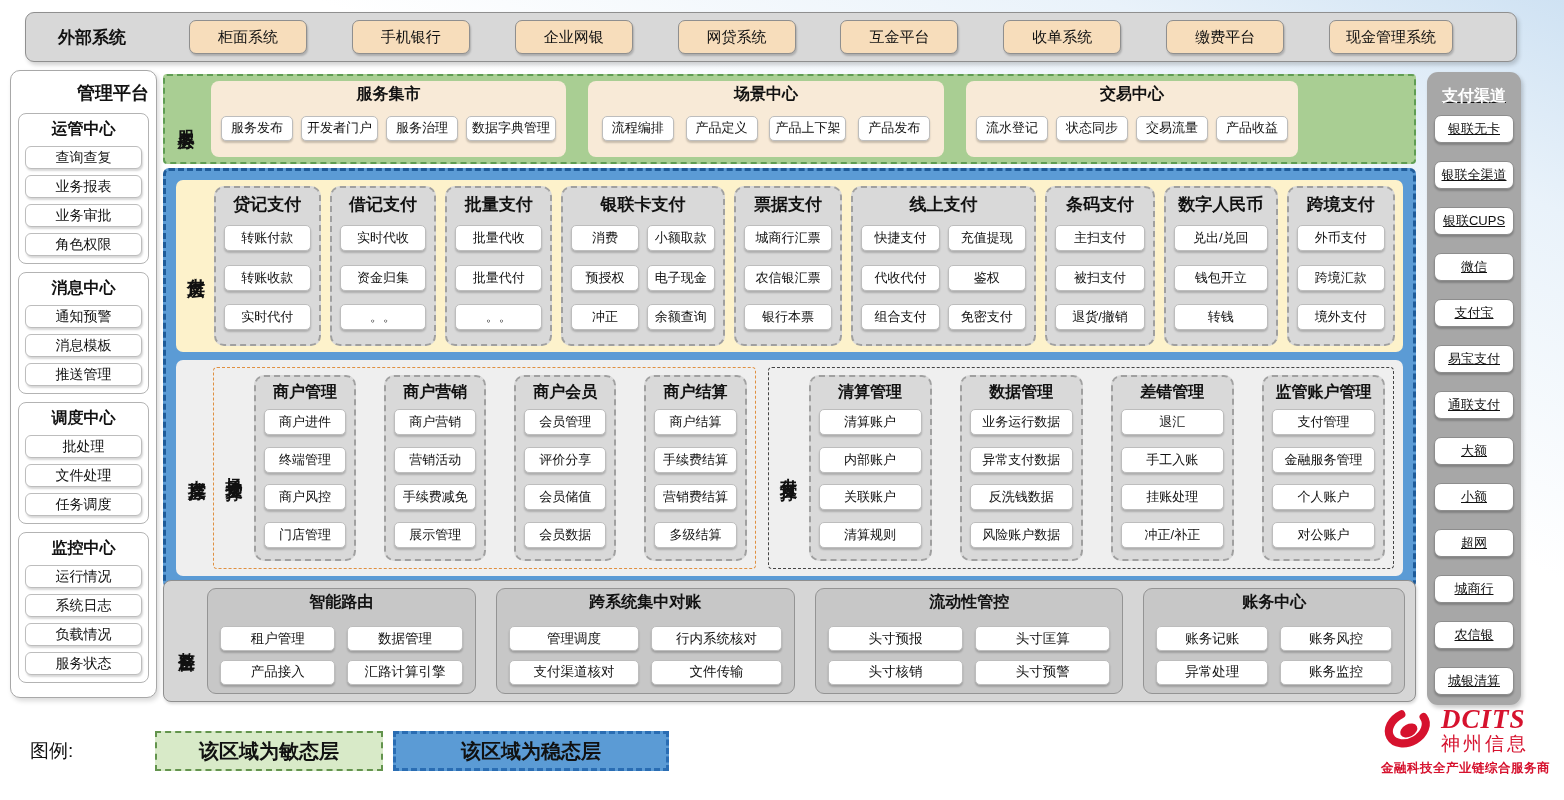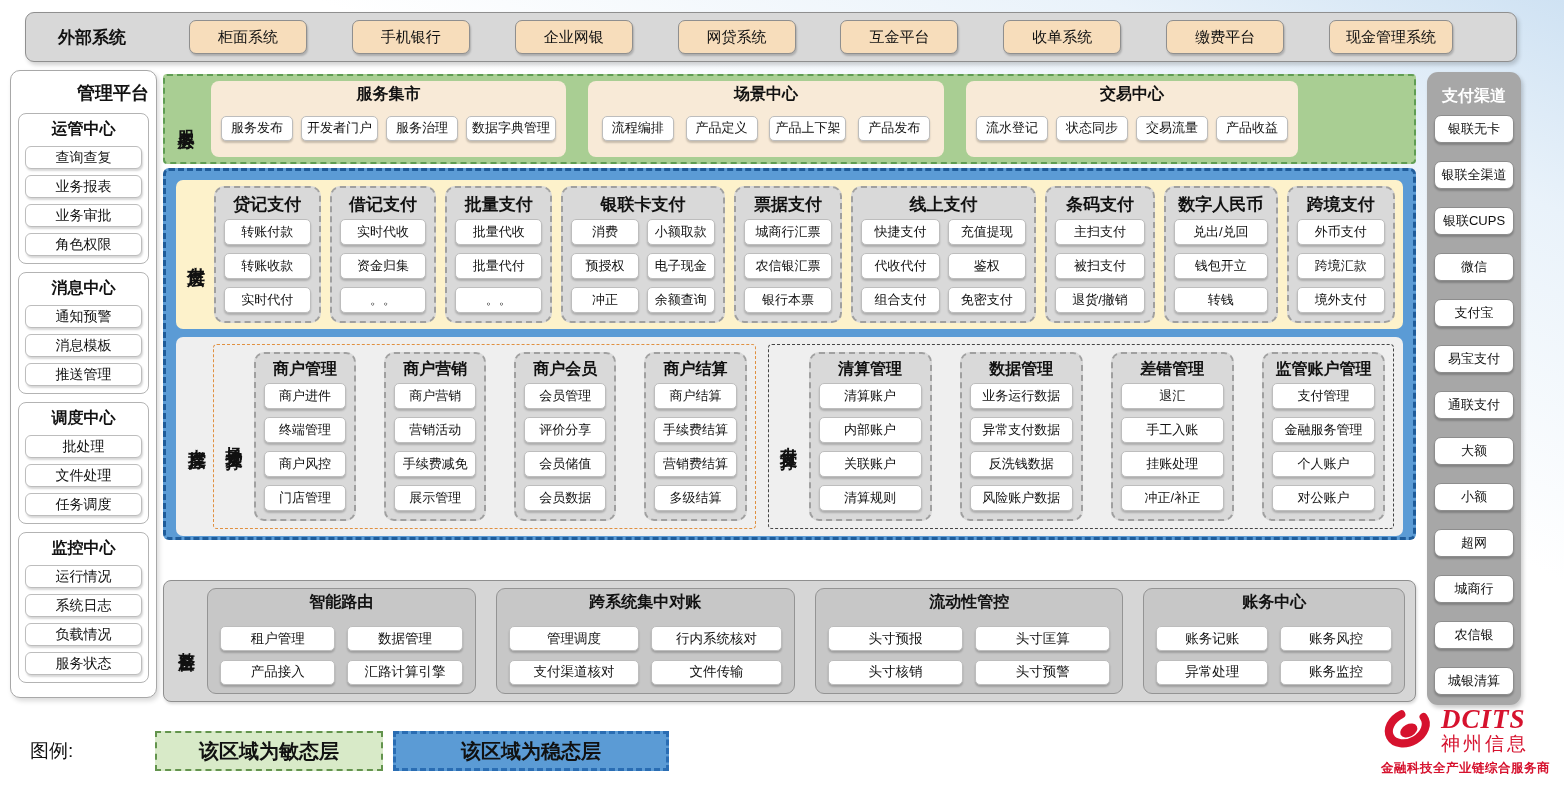--- a/index.html
+++ b/index.html
@@ -46,21 +46,21 @@
   .svc-panel:nth-child(1){flex:1;}
   .svc-panel:nth-child(2){flex:1.55;}
   .svc-panel:nth-child(3){flex:1.07;}
   .svc-title{font-weight:bold;font-size:16px;text-align:center;}
   .svc-row{flex:1;display:flex;justify-content:space-evenly;align-items:center;gap:8px;}
   .wbtn{background:#fff;border:1px solid #bdbdbd;border-radius:5px;font-size:13px;height:26px;
     box-shadow:0 2px 2px rgba(0,0,0,.2);white-space:nowrap;padding:0 5px;}
   .svc-btn{height:25px;min-width:72px;}
 
   
-  .stable-wrap{position:absolute;left:163px;top:168px;width:1253px;height:372px;
+  .stable-wrap{position:absolute;left:163px;top:168px;width:1253px;height:420px;
     background:#5b9bd5;border:3px dashed #1f5c9a;border-radius:6px;
     box-sizing:border-box;padding:9px 10px;display:flex;flex-direction:column;gap:8px;}
 
   
   .pay-area{height:172px;background:#fdf2cb;border-radius:7px;display:flex;
     padding:6px 8px;box-sizing:border-box;}
   .pay-vlabel{width:24px;font-size:18px;}
   .pay-cols{flex:1;display:flex;gap:9px;margin-left:6px;}
   .pay-col{border:2px dashed #a0a0a0;background:#d9d9d9;border-radius:10px;
     padding:3px 8px 8px;display:flex;flex-direction:column;box-sizing:border-box;min-width:0;}
@@ -90,21 +90,21 @@
   .int-panel:nth-child(2){flex:1.16;}
   .int-panel:nth-child(3){flex:1.2;}
   .int-panel:nth-child(4){flex:1;}
   .int-title{font-weight:bold;font-size:16px;text-align:center;margin:2px 0 13px;}
   .int-grid{flex:1;display:grid;grid-template-columns:1fr 1fr;gap:8px 12px;align-content:space-evenly;}
   .int-btn{height:25px;font-size:13.5px;}
 
   
   .right-sidebar{position:absolute;left:1427px;top:72px;width:94px;height:633px;
     background:#a7a7a7;border-radius:11px;padding:6px 7px;box-sizing:border-box;
-    display:flex;flex-direction:column;box-shadow:2px 3px 4px rgba(0,0,0,.2);}
+    display:flex;flex-direction:column;box-shadow:2px 3px 4px rgba(0,0,0,.2);text-decoration:underline;}
   .chan-title{color:#fff;font-weight:bold;font-size:16px;text-align:center;margin:8px 0 8px;white-space:nowrap;}
   .chan-list{flex:1;display:flex;flex-direction:column;justify-content:space-between;padding-bottom:4px;}
   .chan-btn{height:28px;background:#fff;border:1px solid #8d8d8d;border-radius:7px;font-size:13px;
     box-shadow:0 2px 2px rgba(0,0,0,.22);white-space:nowrap;padding:0 2px;}
 
   
   .legend{position:absolute;left:30px;top:731px;display:flex;align-items:center;}
   .legend-label{width:125px;font-size:19px;}
   .legend-box{height:40px;display:flex;align-items:center;justify-content:center;
     font-weight:bold;font-size:20px;box-sizing:border-box;}

